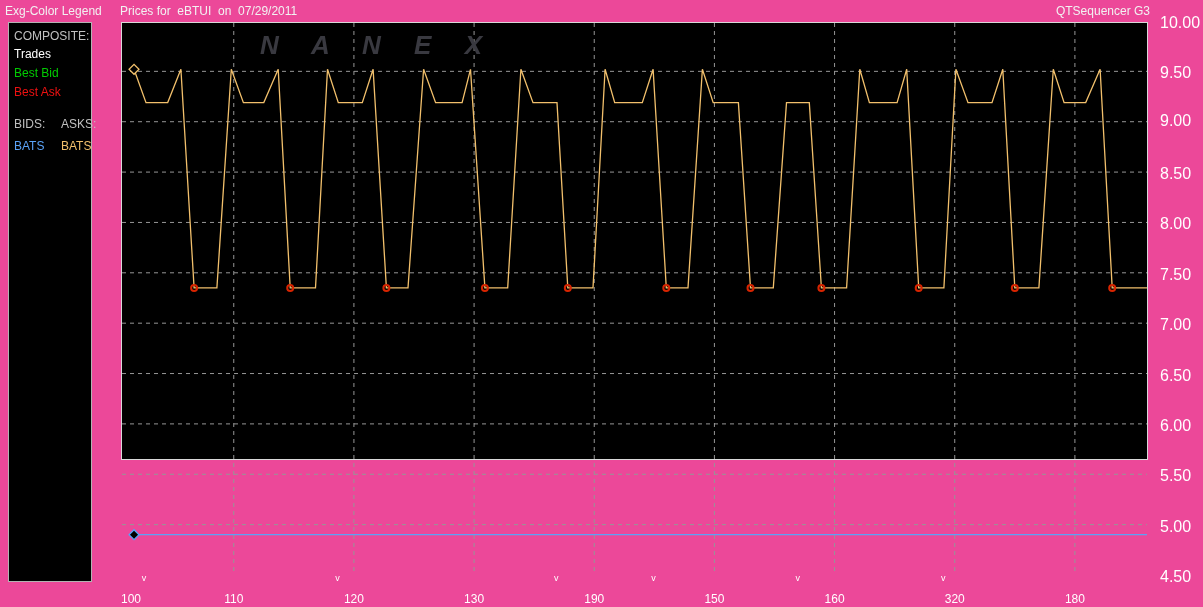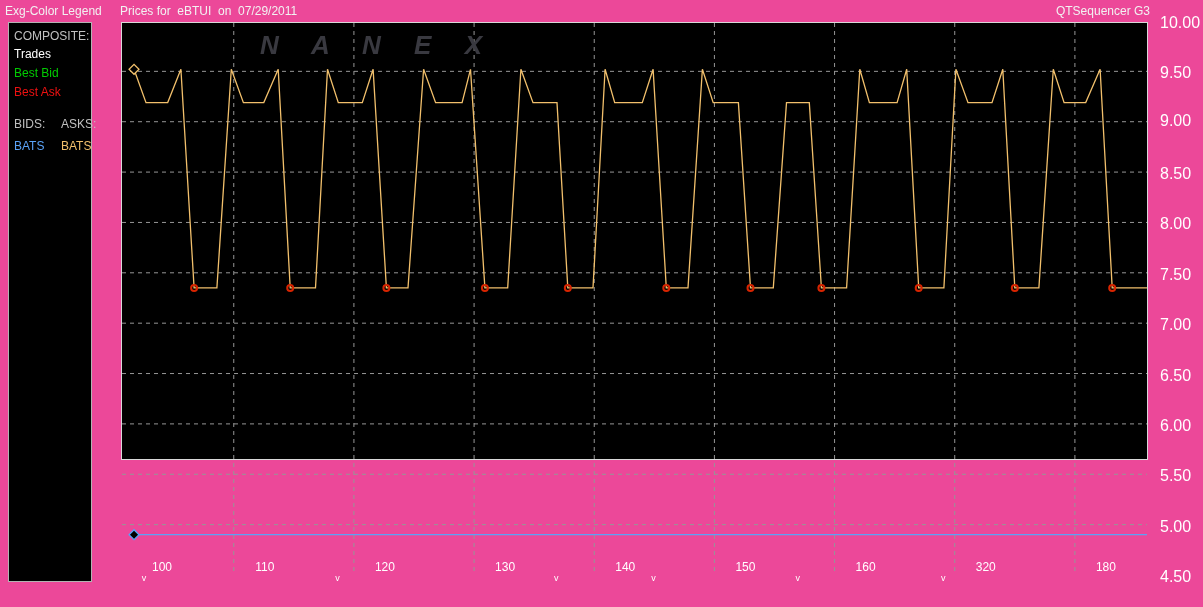--- a/index.html
+++ b/index.html
@@ -9,21 +9,21 @@
   #tb-left{left:5px;} #tb-center{left:120px;} #tb-right{right:53px;}
   .legend{position:absolute;left:8px;top:22px;width:84px;height:560px;background:#000;
           border:1px solid #b3b3b3;box-sizing:border-box;font-size:12px;}
   .lg-line{position:absolute;left:5px;white-space:pre;}
   .muted{color:#c0c0c0;}
   .chart{position:absolute;left:121px;top:22px;width:1027px;height:438px;background:#000;
          border:1px solid #d9d9d9;box-sizing:border-box;}
   #plot{position:absolute;left:0;top:0;}
   #yaxis{position:absolute;left:1160px;top:22px;width:43px;height:554px;}
   .ylab{position:absolute;left:0;font-size:16px;color:#fff;white-space:nowrap;}
-  #xaxis{position:absolute;left:121px;top:560px;width:1027px;height:14px;margin-left:31px;}
+  #xaxis{position:absolute;left:121px;top:592px;width:1027px;height:14px;}
   .xlab{position:absolute;width:44px;text-align:center;font-size:12px;color:#fff;}
   #tmarks{position:absolute;left:121px;top:574px;width:1027px;height:9px;}
   .vmark{position:absolute;font-size:9px;line-height:8px;color:#fff;}
   #tstamps{position:absolute;left:121px;top:592px;width:1082px;height:14px;}
   .tslab{position:absolute;width:120px;font-size:12px;color:#fff;white-space:nowrap;text-align:center;}
 </style>
 </head>
 <body>
 
 <div class="screen">
@@ -98,21 +98,21 @@
       <div class="ylab" style="top: 394.905px;">6.00</div>
       <div class="ylab" style="top: 445.27px;">5.50</div>
       <div class="ylab" style="top: 495.635px;">5.00</div>
       <div class="ylab" style="top: 546px;">4.50</div>
     </div>
   <div id="xaxis">
       <div class="xlab" style="left: 0px; text-align: left;">100</div>
       <div class="xlab" style="left: 90.7526px;">110</div>
       <div class="xlab" style="left: 210.917px;">120</div>
       <div class="xlab" style="left: 331.081px;">130</div>
-      <div class="xlab" style="left: 451.245px;">140</div>
+      <div class="xlab" style="left: 451.245px;">190</div>
       <div class="xlab" style="left: 571.409px;">150</div>
       <div class="xlab" style="left: 691.573px;">160</div>
       <div class="xlab" style="left: 811.737px;">320</div>
       <div class="xlab" style="left: 931.902px;">180</div>
     </div>
   <div id="tmarks">
       <div class="vmark" style="left: 20.8312px;">v</div>
       <div class="vmark" style="left: 214.295px;">v</div>
       <div class="vmark" style="left: 432.994px;">v</div>
       <div class="vmark" style="left: 530.327px;">v</div>

